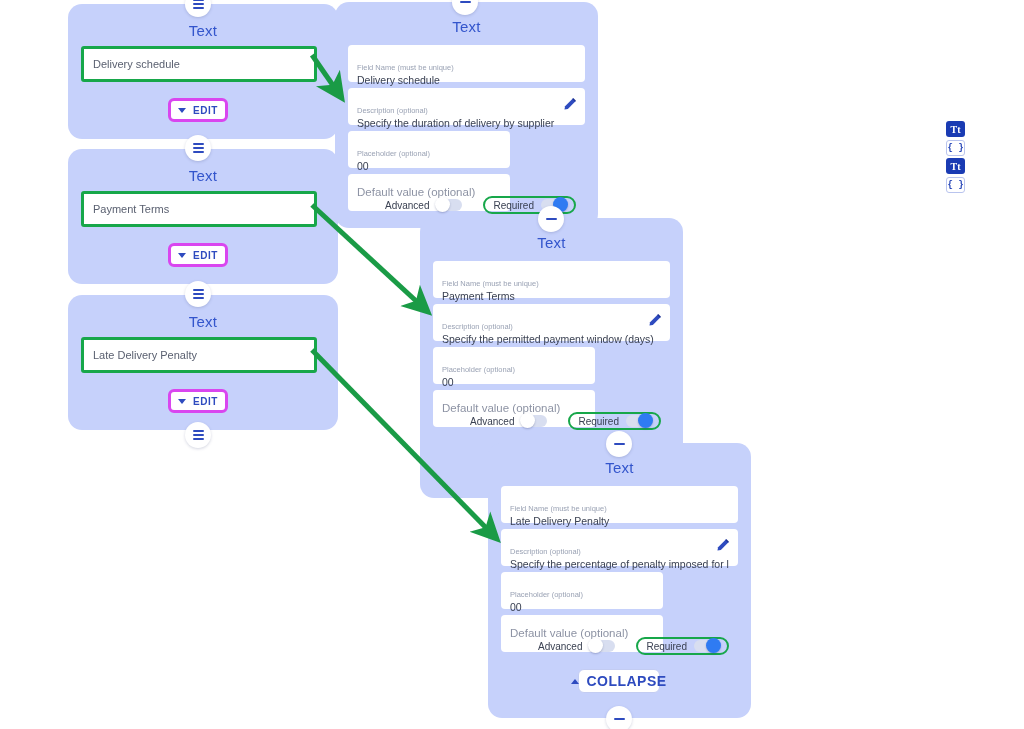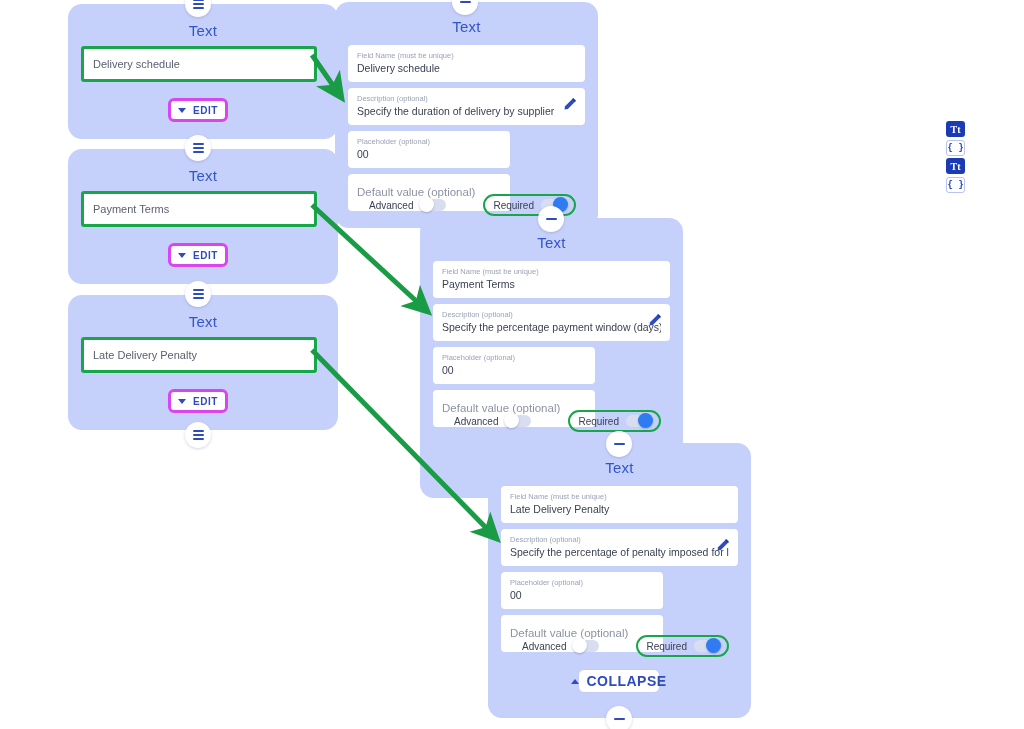--- a/index.html
+++ b/index.html
@@ -103,21 +103,21 @@
   
   .panel { width: 263px; }
   .panel-title { margin-top: 16px; margin-bottom: 10px; }
 
   .fld {
     position: relative;
     background: #ffffff;
     border-radius: 4px;
     box-sizing: border-box;
     margin: 0 13px 6px 13px;
-    padding: 6px 9px 6px 9px;
+    padding: 18px 9px 6px 9px;
     height: 37px;
   }
   .fld.withicons { width: 162px; margin-right: 0; }
   .fld .lbl {
     font-size: 7.5px;
     color: #9aa2b4;
     line-height: 10px;
     white-space: nowrap;
     overflow: hidden;
   }
@@ -161,23 +161,24 @@
     font-weight: 700;
     box-sizing: border-box;
     font-family: "Liberation Serif", serif;
   }
   .sq.solid { background: #1a3bb3; color: #ffffff; }
   .sq.ghost { background: #ffffff; color: #1a3bb3; border: 1px solid #b9c4ee; font-family: "Liberation Mono", monospace; font-size: 9px; }
 
   
   .tg-row {
     position: absolute;
-    left: 0; right: 0;
+    left: 16px; right: 0;
     height: 22px;
     display: flex;
+    align-items: center;
   }
   .tg-group { display: flex; align-items: center; gap: 7px; }
   .tg-label { font-size: 10px; color: #3a4152; }
   .track {
     width: 26px; height: 12px;
     border-radius: 7px;
     position: relative;
     background: #d8def0;
   }
   .track .knob {
@@ -338,21 +339,21 @@
   <div class="card panel" style="left:420px; top:218px; height:280px; z-index:20;">
     <div class="card-title panel-title">Text</div>
 
     <div class="fld">
       <div class="lbl">Field Name (must be unique)</div>
       <div class="val">Payment Terms</div>
     </div>
 
     <div class="fld">
       <div class="lbl">Description (optional)</div>
-      <div class="val">Specify the percentage payment window (days)</div>
+      <div class="val">Specify the permitted payment window (days)</div>
       <svg class="pencil" viewBox="0 0 16 16">
         <path d="M11.5 1.6l2.9 2.9-8.2 8.2-3.6.7.7-3.6z" fill="#2e4bbf"></path>
         <path d="M11.5 1.6l2.9 2.9" stroke="#1a2f8f" stroke-width="1.4"></path>
       </svg>
     </div>
 
     <div class="fld withicons">
       <div class="lbl">Placeholder (optional)</div>
       <div class="val">00</div>
     </div>

